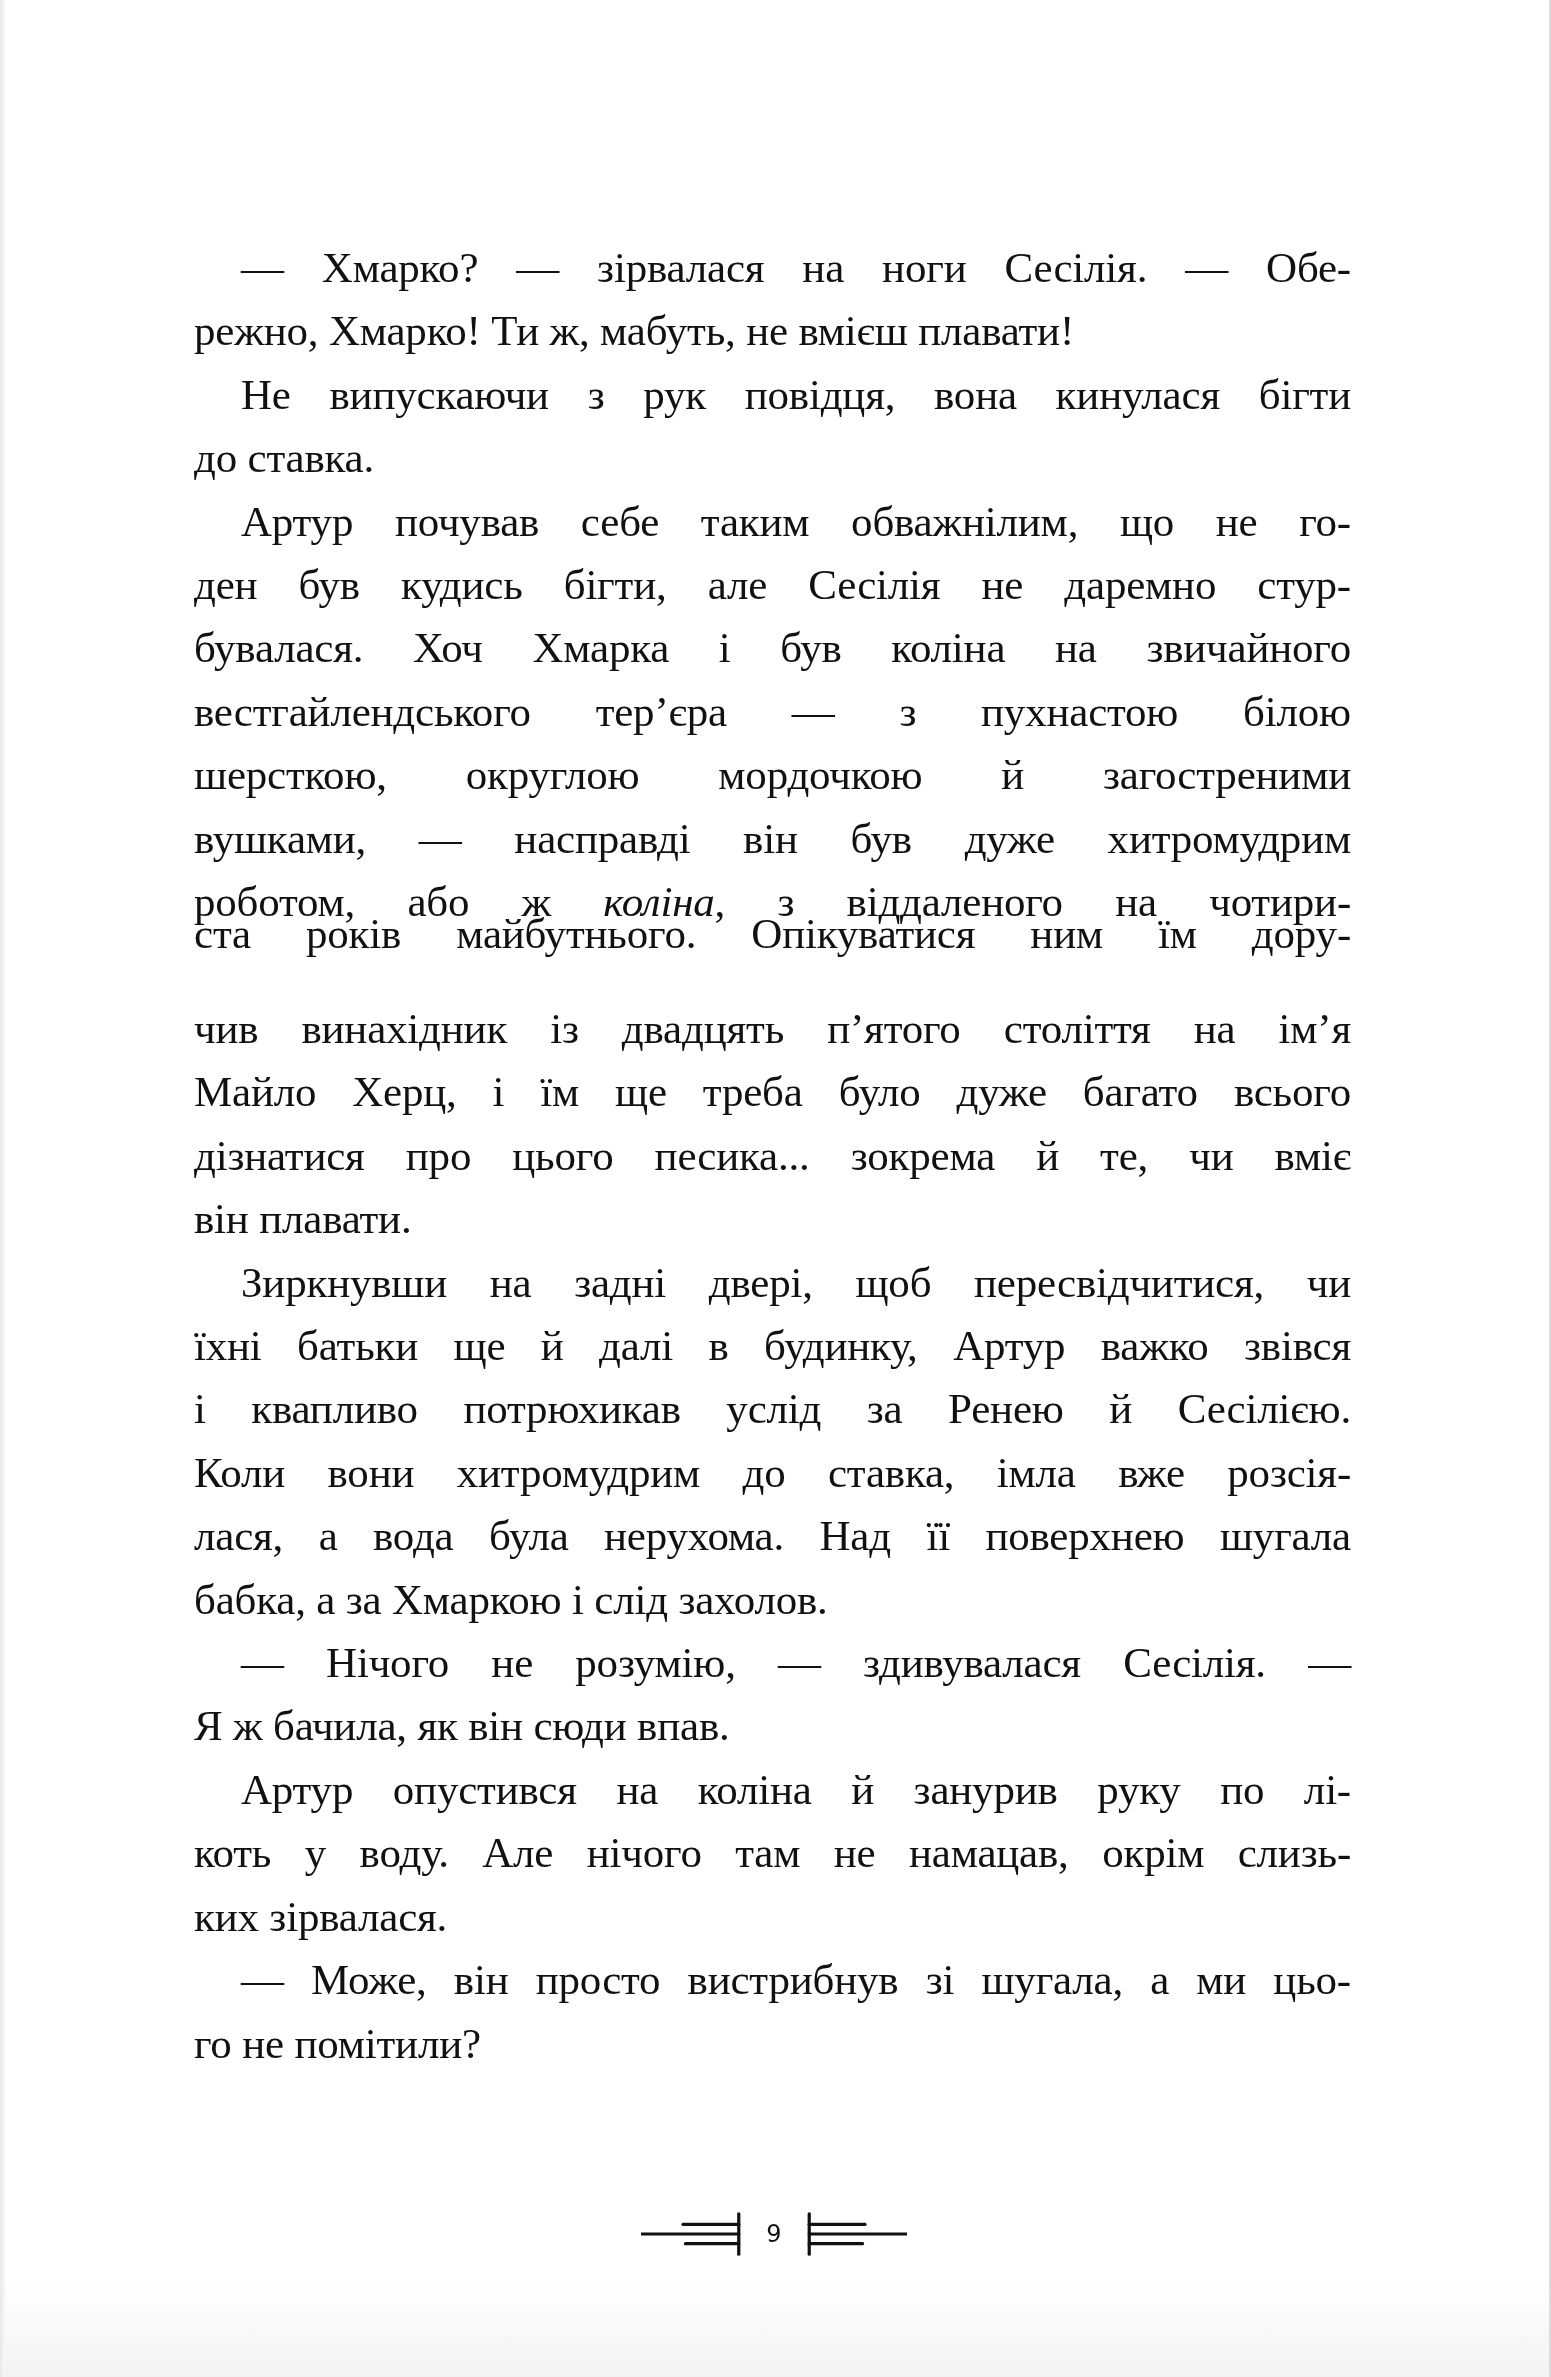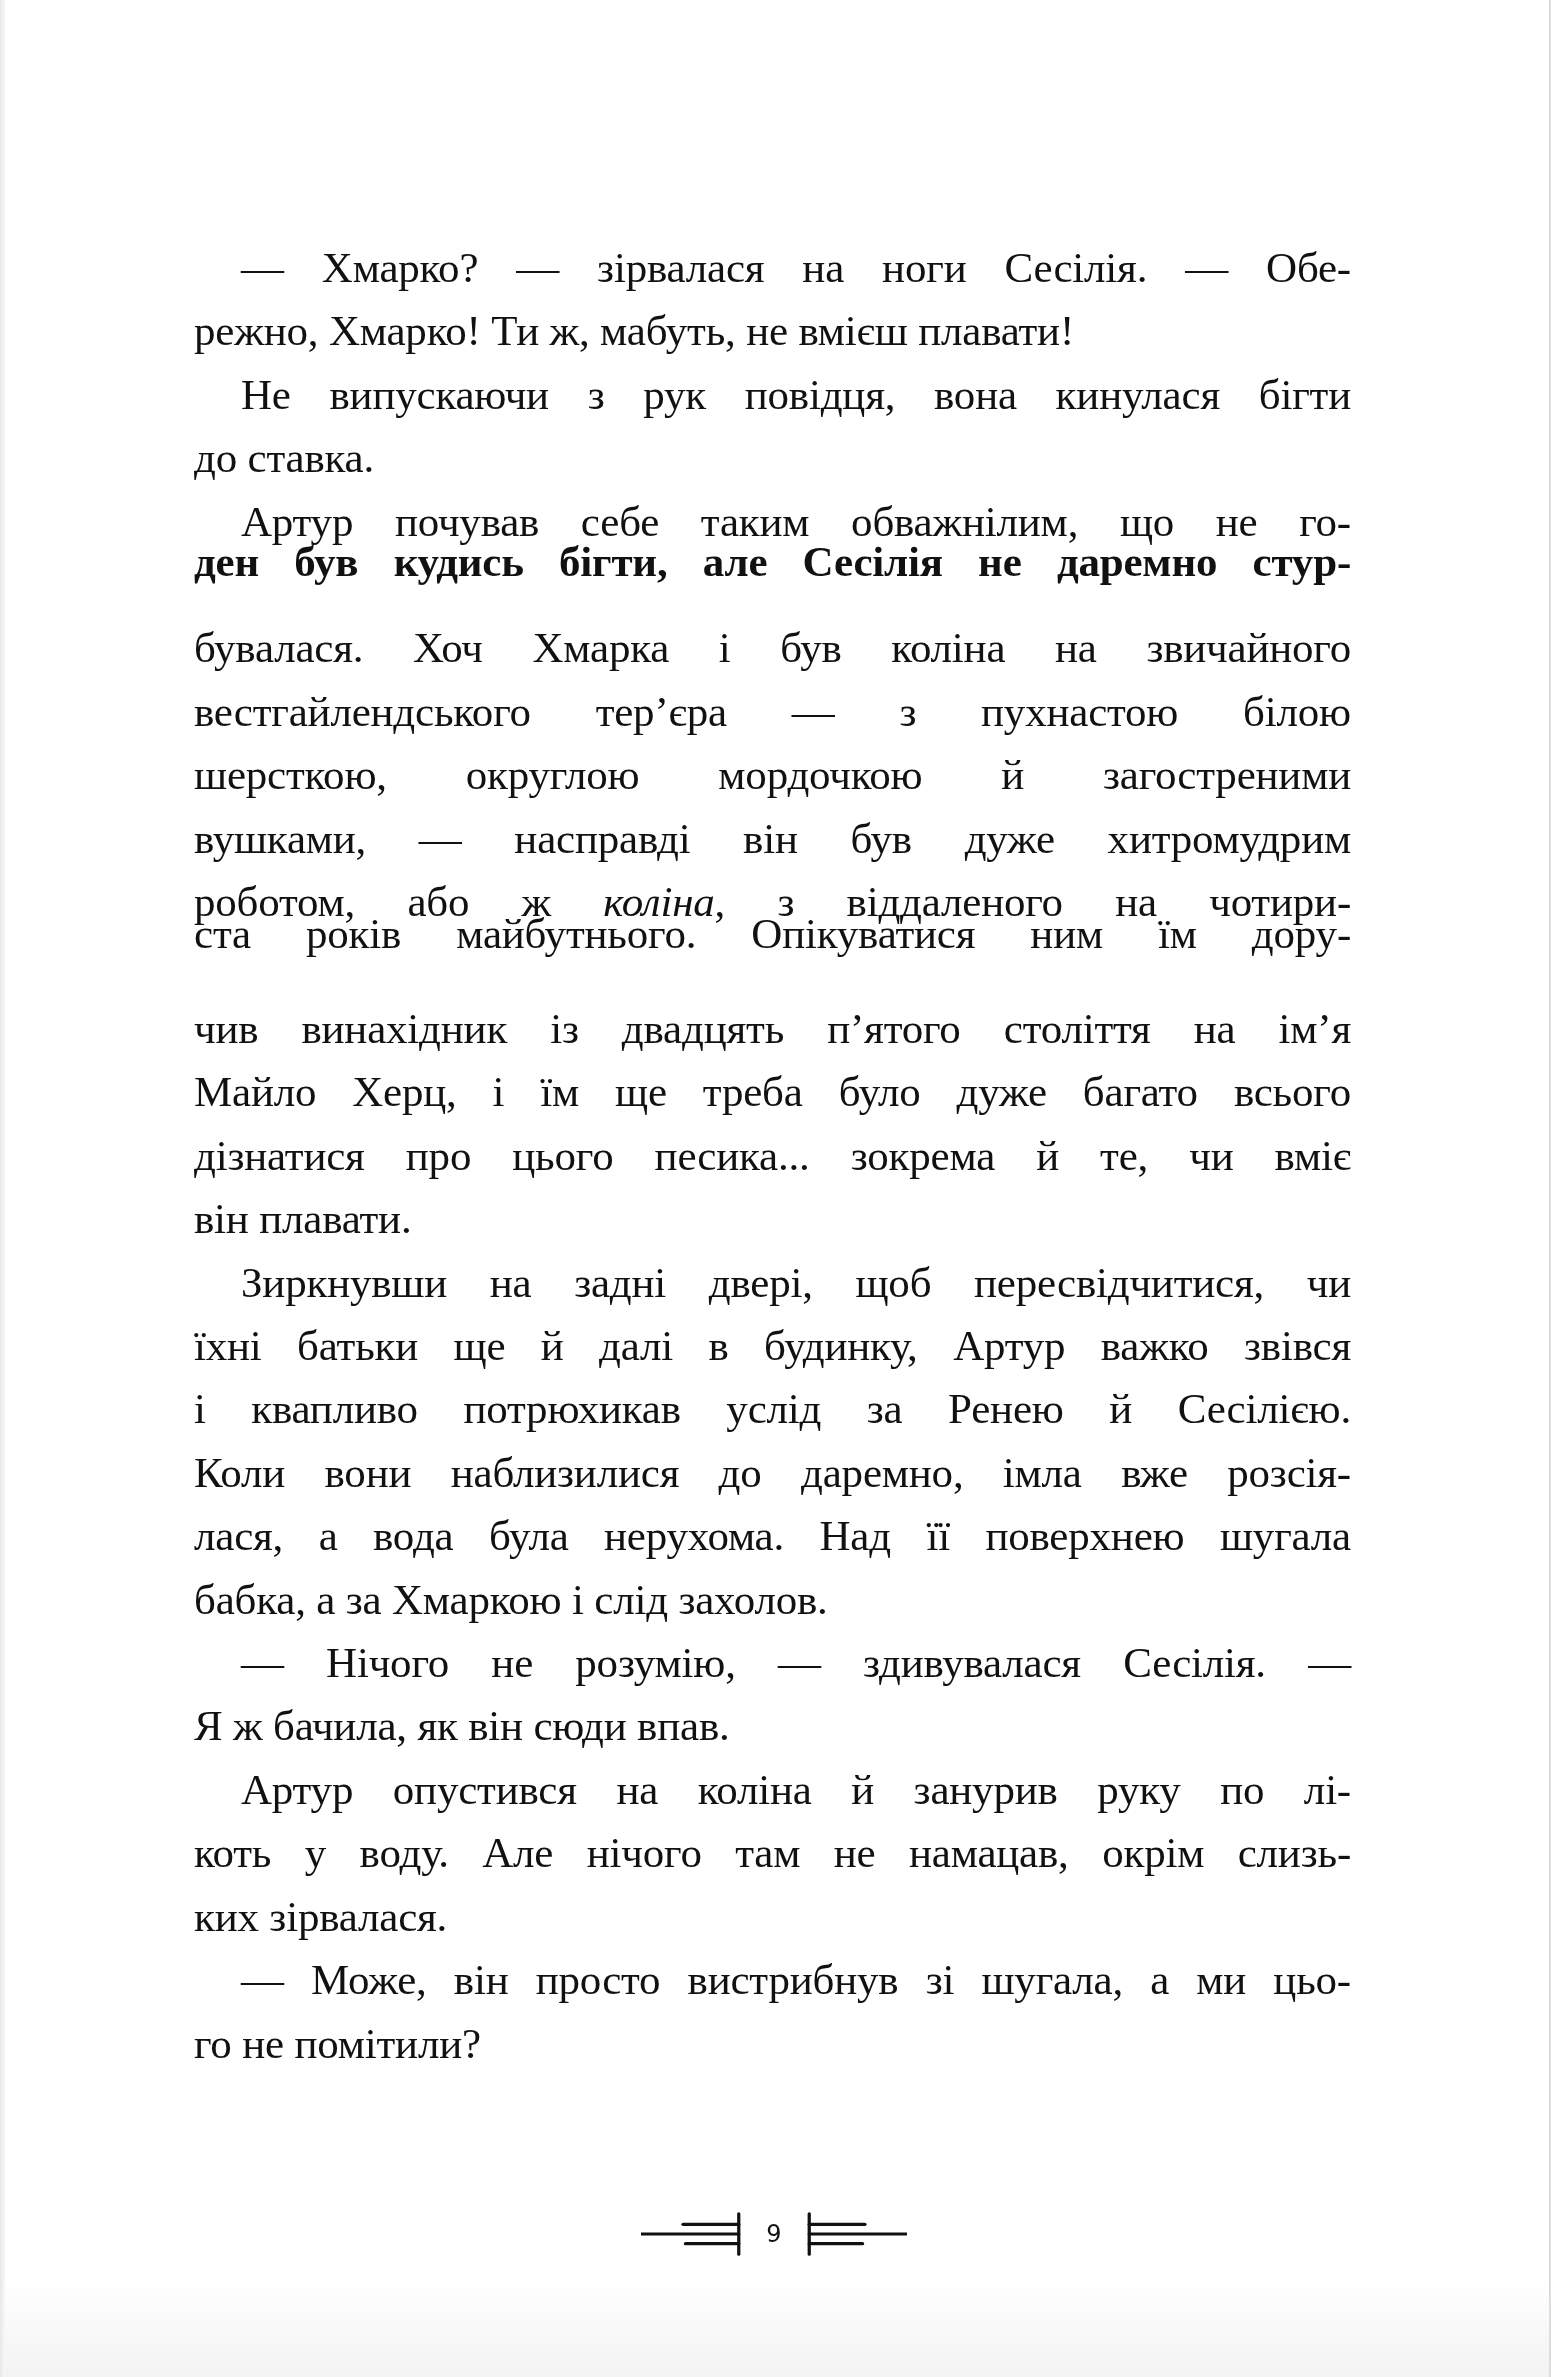--- a/index.html
+++ b/index.html
@@ -109,21 +109,21 @@
       </div>
       <div class="line indent" style="top: 363px;">
         <span class="inner"><span>Не випускаючи з рук повідця, вона кинулася бігти</span></span>
       </div>
       <div class="line last" style="top: 426px;">
         <span class="inner"><span>до ставка.</span></span>
       </div>
       <div class="line indent" style="top: 490px;">
         <span class="inner"><span>Артур почував себе таким обважнілим, що не го-</span></span>
       </div>
-      <div class="line" style="top: 530px; font-weight: bold;">
+      <div class="line" style="top: 553px;">
         <span class="inner"><span>ден був кудись бігти, але Сесілія не даремно стур-</span></span>
       </div>
       <div class="line" style="top: 616px;">
         <span class="inner"><span>бувалася. Хоч Хмарка і був коліна на звичайного</span></span>
       </div>
       <div class="line" style="top: 680px;">
         <span class="inner"><span>вестгайлендського тер’єра — з пухнастою білою</span></span>
       </div>
       <div class="line" style="top: 743px;">
         <span class="inner"><span>шерсткою, округлою мордочкою й загостреними</span></span>
@@ -152,21 +152,21 @@
       <div class="line indent" style="top: 1251px;">
         <span class="inner"><span>Зиркнувши на задні двері, щоб пересвідчитися, чи</span></span>
       </div>
       <div class="line" style="top: 1314px;">
         <span class="inner"><span>їхні батьки ще й далі в будинку, Артур важко звівся</span></span>
       </div>
       <div class="line" style="top: 1377px;">
         <span class="inner"><span>і квапливо потрюхикав услід за Ренею й Сесілією.</span></span>
       </div>
       <div class="line" style="top: 1441px;">
-        <span class="inner"><span>Коли вони наблизилися до даремно, імла вже розсія-</span></span>
+        <span class="inner"><span>Коли вони хитромудрим до ставка, імла вже розсія-</span></span>
       </div>
       <div class="line" style="top: 1504px;">
         <span class="inner"><span>лася, а вода була нерухома. Над її поверхнею шугала</span></span>
       </div>
       <div class="line last" style="top: 1568px;">
         <span class="inner"><span>бабка, а за Хмаркою і слід захолов.</span></span>
       </div>
       <div class="line indent" style="top: 1631px;">
         <span class="inner"><span>— Нічого не розумію, — здивувалася Сесілія. —</span></span>
       </div>

